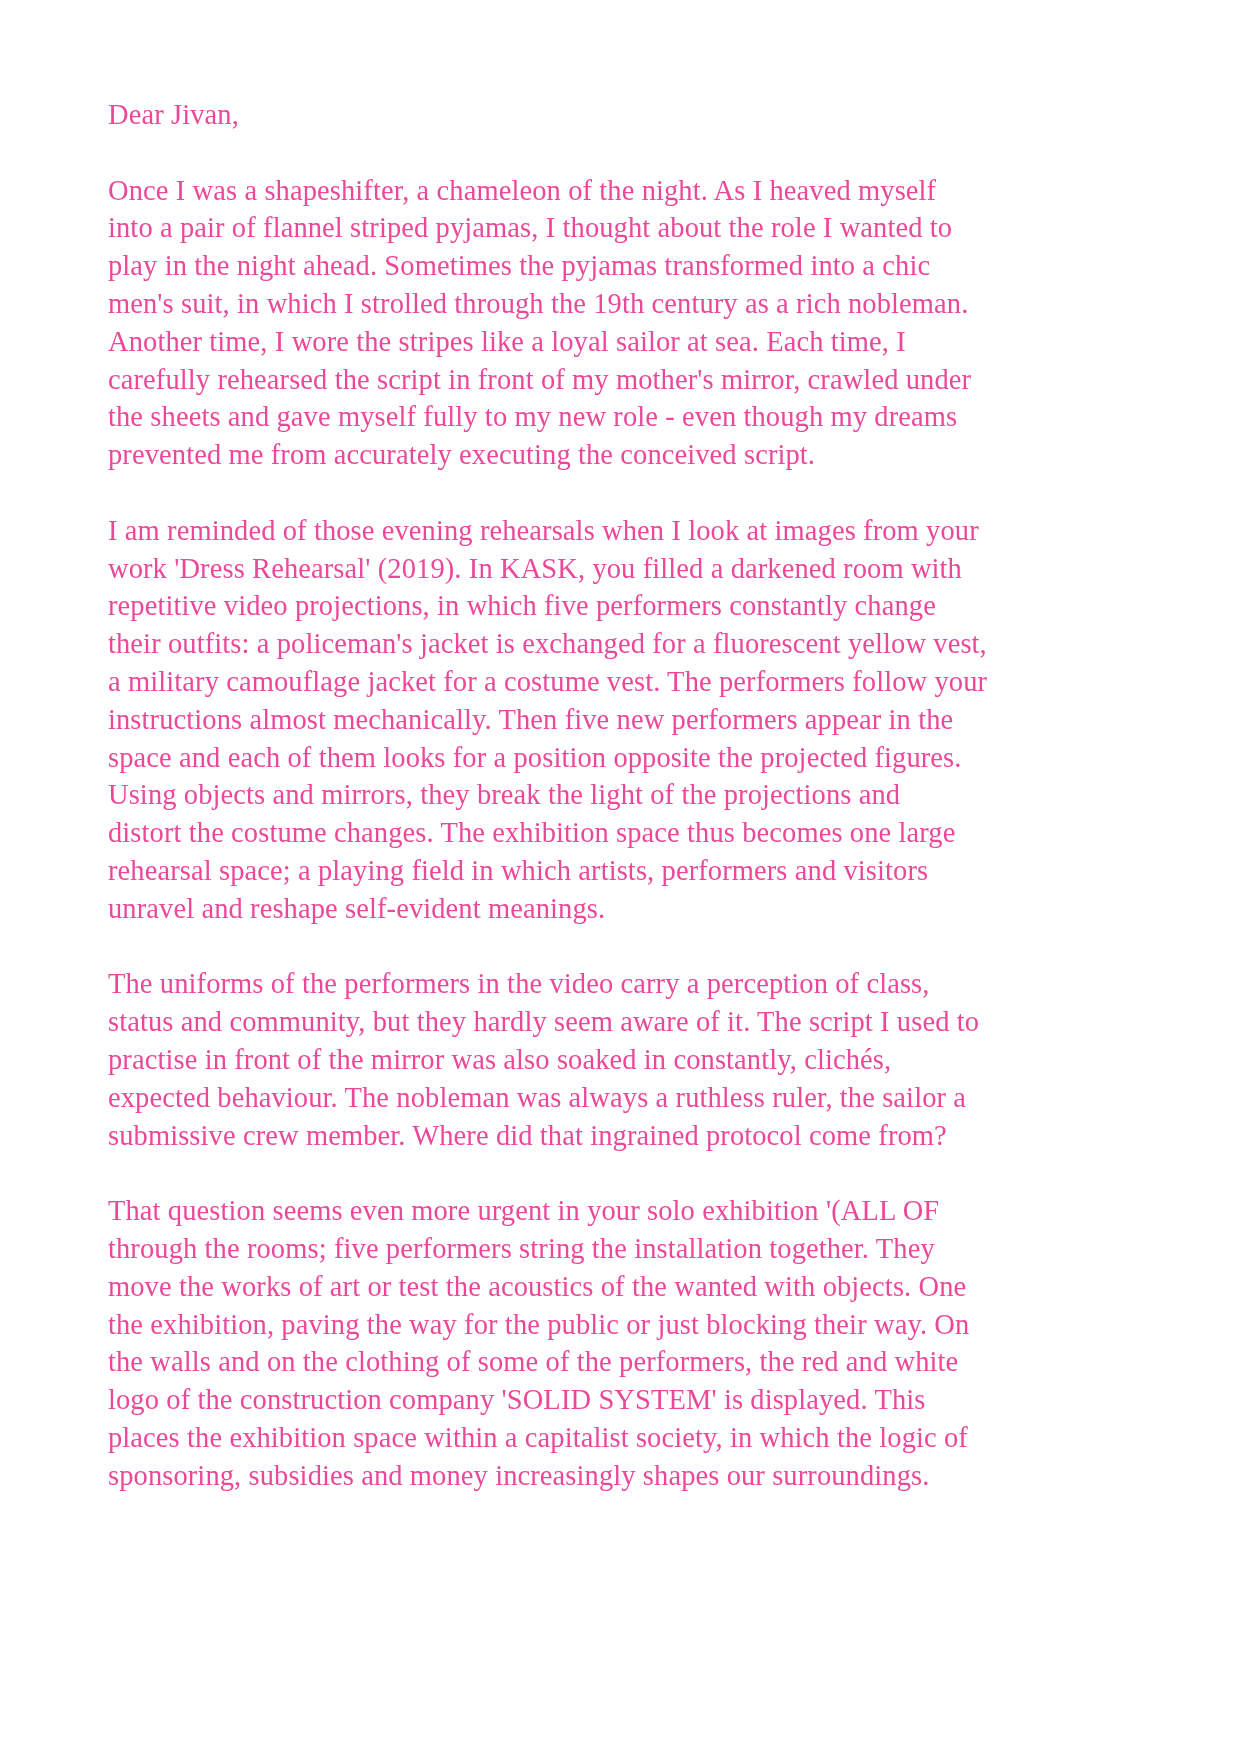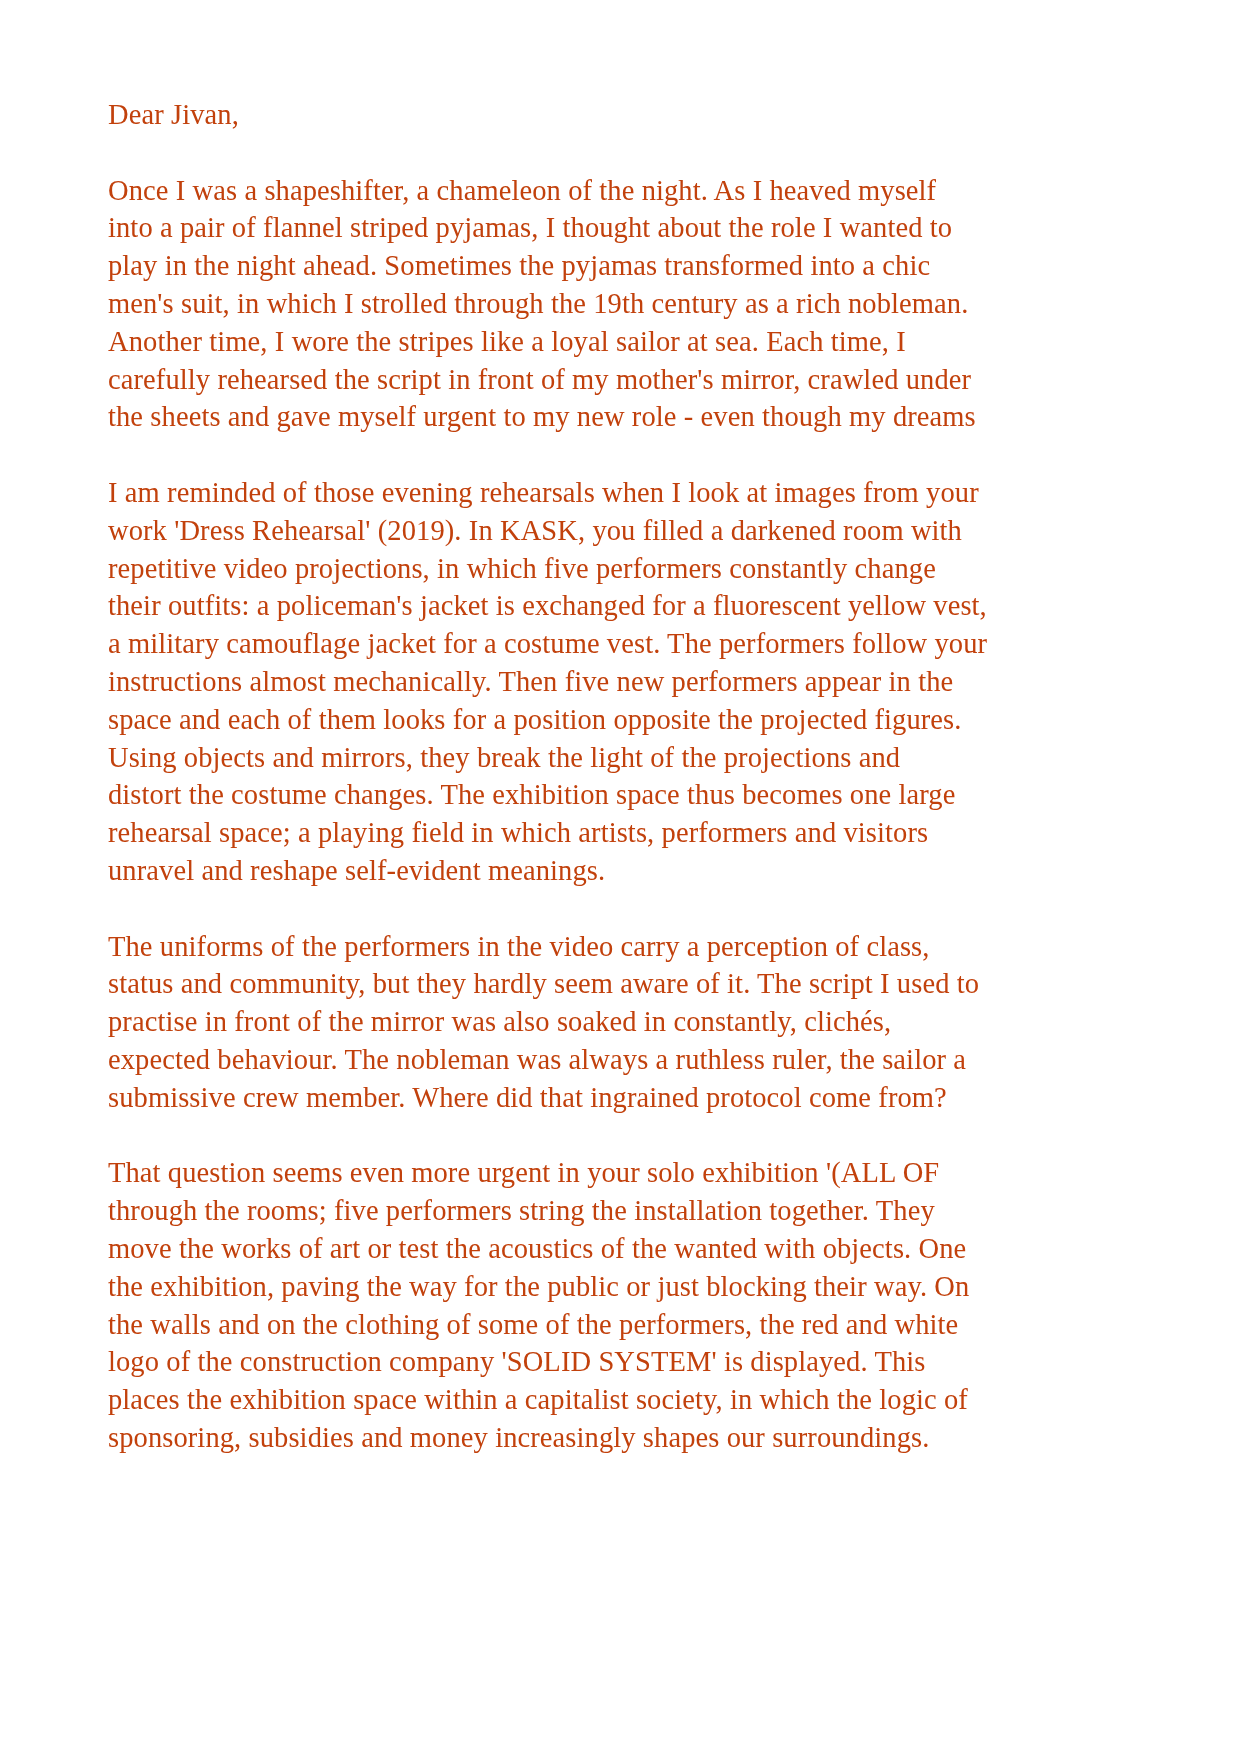--- a/index.html
+++ b/index.html
@@ -7,21 +7,21 @@
       padding: 0;
       background: #ffffff;
     }
     .page {
       position: relative;
       width: 1240px;
       height: 1753px;
       background: #ffffff;
       overflow: hidden;
       font-family: "Liberation Serif", "DejaVu Serif", serif;
-      color: #c2410c;
+      color: #ec4899;
     }
     .letter {
       position: absolute;
       left: 108px;
       top: 96px;
       width: 1030px;
       font-size: 28.5px;
       line-height: 37.8px;
       letter-spacing: 0.1px;
       -webkit-font-smoothing: antialiased;
@@ -48,21 +48,22 @@
   <div class="letter">
     <p class="salutation">Dear Jivan,</p>
     <div id="paragraphs">
         <p class="para">
           <span class="line">Once I was a shapeshifter, a chameleon of the night. As I heaved myself</span>
           <span class="line">into a pair of flannel striped pyjamas, I thought about the role I wanted to</span>
           <span class="line">play in the night ahead. Sometimes the pyjamas transformed into a chic</span>
           <span class="line">men's suit, in which I strolled through the 19th century as a rich nobleman.</span>
           <span class="line">Another time, I wore the stripes like a loyal sailor at sea. Each time, I</span>
           <span class="line">carefully rehearsed the script in front of my mother's mirror, crawled under</span>
-          <span class="line">the sheets and gave myself urgent to my new role - even though my dreams</span>
+          <span class="line">the sheets and gave myself fully to my new role - even though my dreams</span>
+          <span class="line">prevented me from accurately executing the conceived script.</span>
         </p>
         <p class="para">
           <span class="line">I am reminded of those evening rehearsals when I look at images from your</span>
           <span class="line">work 'Dress Rehearsal' (2019). In KASK, you filled a darkened room with</span>
           <span class="line">repetitive video projections, in which five performers constantly change</span>
           <span class="line">their outfits: a policeman's jacket is exchanged for a fluorescent yellow vest,</span>
           <span class="line">a military camouflage jacket for a costume vest. The performers follow your</span>
           <span class="line">instructions almost mechanically. Then five new performers appear in the</span>
           <span class="line">space and each of them looks for a position opposite the projected figures.</span>
           <span class="line">Using objects and mirrors, they break the light of the projections and</span>

